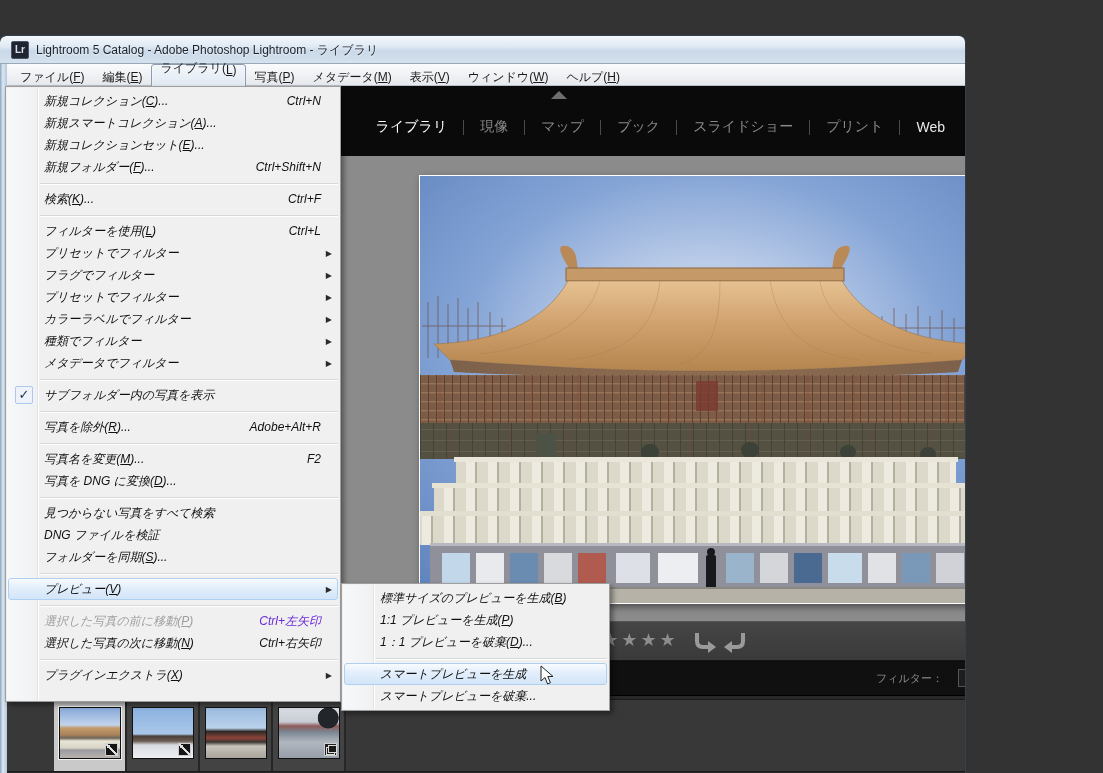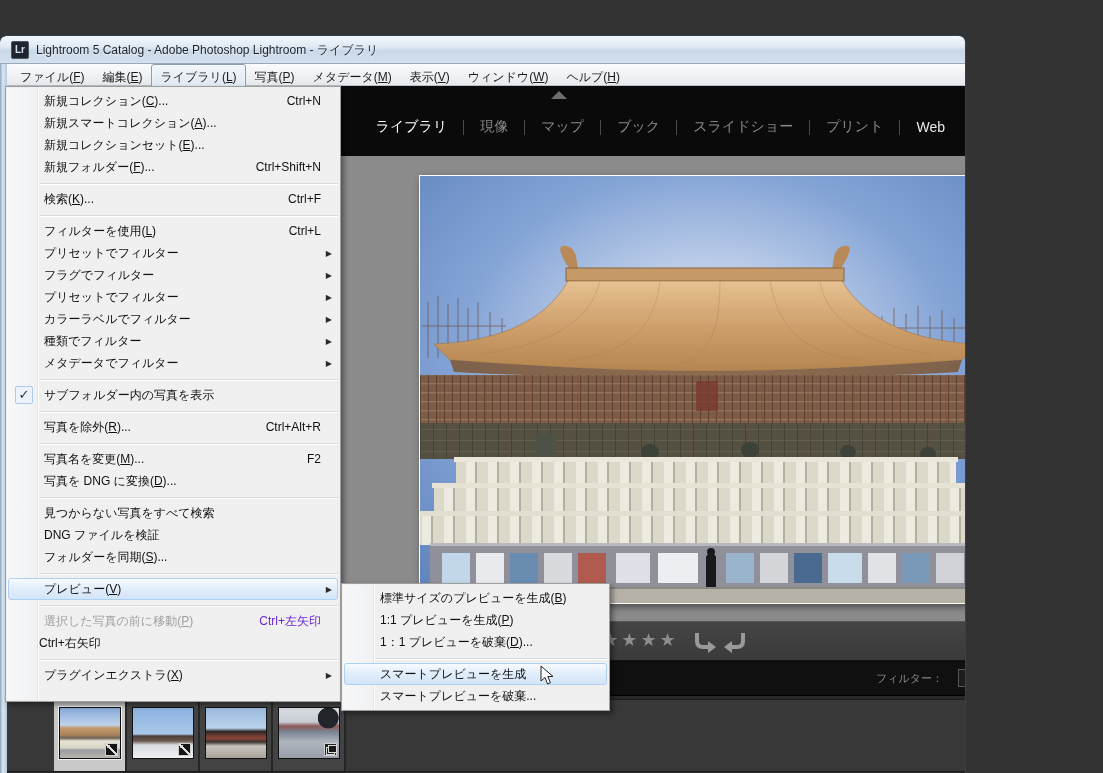--- a/index.html
+++ b/index.html
@@ -30,21 +30,21 @@
   .wbtn.close{ width:46px; border-left:none; border-radius:0 0 4px 0; border-color:#7e2c1e;
     background:linear-gradient(180deg,#f0b0a0 0%,#de7a5e 40%,#c44427 50%,#d96540 100%); }
   .glyph-min{ width:9px; height:3px; background:#3b4754; box-shadow:0 1px 0 rgba(255,255,255,.7); }
   .glyph-max{ width:10px; height:8px; border:2px solid #3b4754; background:transparent; box-shadow:0 1px 0 rgba(255,255,255,.5); }
 
   
   .menubar{ position:absolute; left:7px; top:28px; width:1089px; height:22px; display:flex; align-items:stretch;
     background:linear-gradient(180deg,#fafbfc,#eef0f3 60%,#e6e9ed); border-bottom:1px solid #b9bfc7;
     padding-left:4px; font-size:12px; color:#1a1a1a; z-index:5; }
   .mb-item{ padding:12px 8px; display:flex; align-items:center; border:1px solid transparent; border-radius:3px; }
-  .mb-item.sel{ border-color:#8d9cb0; background:linear-gradient(180deg,#f3f7fb,#dde6f0); box-shadow:inset 0 0 2px #fff; }
+  .mb-item.sel{ border-color:#8d9cb0; background:linear-gradient(180deg,#f3f7fb,#dde6f0); box-shadow:inset 0 0 2px #fff;align-items:flex-end; }
   .mb-item u{ text-decoration:underline; }
 
   
   .app-bg{ position:absolute; left:7px; top:50px; width:1089px; height:716px; background:#0a0a0a; }
   .collapse{ position:absolute; width:0; height:0; }
   .collapse.top{ left:551px; top:55px; border-left:8px solid transparent; border-right:8px solid transparent; border-bottom:8px solid #6e6e6e; }
   .collapse.bottom{ left:551px; bottom:13px; border-left:8px solid transparent; border-right:8px solid transparent; border-top:8px solid #6e6e6e; }
   .collapse.right{ right:12px; top:364px; border-top:7px solid transparent; border-bottom:7px solid transparent; border-right:7px solid #7e7e7e; }
 
   .module-picker{ position:absolute; right:16px; top:82px; display:flex; align-items:center; font-size:14px; }
@@ -103,21 +103,21 @@
   .art-4{ background:radial-gradient(circle at 82% 20%, #22262a 0 16%, rgba(0,0,0,0) 17%),
           linear-gradient(180deg,#d8dce2 0%,#c8ccd4 28%,#8e5a5a 36%,#7a8693 48%,#b0b6be 68%,#989ea8 100%); }
 
   
   .menu-panel{ position:absolute; background:#f0f0f0; border:1px solid #9e9e9e;
     box-shadow:3px 3px 5px rgba(0,0,0,.4); padding:3px 0; font-size:12px; color:#101010; }
   .menu-panel::before{ content:''; position:absolute; left:1px; top:1px; bottom:1px; width:30px;
     background:linear-gradient(90deg,#f7f8f9,#f0f1f2); border-right:1px solid #e2e3e5; box-shadow:1px 0 0 #fff; }
   #library-menu{ left:5px; top:50px; width:336px; height:616px; z-index:50; }
   #preview-submenu{ left:341px; top:547px; width:269px; z-index:55; }
-  .menu-item{ position:relative; display:flex; align-items:center; height:22px; margin:0 2px; border:1px solid transparent; border-radius:3px; }
+  .menu-item{ position:relative; display:flex; align-items:center; height:22px; margin:0 2px; border:1px solid transparent; border-radius:3px;font-style:italic; }
   .menu-item.hl{ background:linear-gradient(180deg,#f8fbfe,#e2eefb 45%,#d3e5f8); border-color:#aed1f2; }
   .menu-item.dis{ color:#9f9f9f; }
   .mi-gutter{ width:30px; flex:none; display:flex; align-items:center; justify-content:center; z-index:1; }
   .mi-check{ width:18px; height:18px; background:#eef3fb; border:1px solid #aec8ec; border-radius:2px;
     color:#1b2f4a; font-size:13px; line-height:16px; text-align:center; }
   .mi-label{ flex:1; padding-left:5px; white-space:nowrap; z-index:1; }
   .mi-label u{ text-decoration:underline; }
   .mi-accel{ padding-right:16px; white-space:nowrap; z-index:1; }
   .menu-item.dis .mi-accel{ color:#6d28d9; }
   .mi-arrow{ position:absolute; right:5px; top:6px; font-size:8px; color:#2a2a2a; z-index:1; }
@@ -424,21 +424,21 @@
         </span>
         <span class="mi-label">サブフォルダー内の写真を表示</span>
         <span class="mi-accel"></span>
       </div>
       <div class="menu-sep">
         <div class="line"></div>
       </div>
       <div class="menu-item">
         <span class="mi-gutter"></span>
         <span class="mi-label">写真を除外(<u>R</u>)...</span>
-        <span class="mi-accel">Ctrl+Alt+R</span>
+        <span class="mi-accel">Adobe+Alt+R</span>
       </div>
       <div class="menu-sep">
         <div class="line"></div>
       </div>
       <div class="menu-item">
         <span class="mi-gutter"></span>
         <span class="mi-label">写真名を変更(<u>M</u>)...</span>
         <span class="mi-accel">F2</span>
       </div>
       <div class="menu-item">
@@ -476,20 +476,21 @@
       <div class="menu-sep">
         <div class="line"></div>
       </div>
       <div class="menu-item dis">
         <span class="mi-gutter"></span>
         <span class="mi-label">選択した写真の前に移動(<u>P</u>)</span>
         <span class="mi-accel">Ctrl+左矢印</span>
       </div>
       <div class="menu-item">
         <span class="mi-gutter"></span>
+        <span class="mi-label">選択した写真の次に移動(<u>N</u>)</span>
         <span class="mi-accel">Ctrl+右矢印</span>
       </div>
       <div class="menu-sep">
         <div class="line"></div>
       </div>
       <div class="menu-item">
         <span class="mi-gutter"></span>
         <span class="mi-label">プラグインエクストラ(<u>X</u>)</span>
         <span class="mi-accel"></span>
         <span class="mi-arrow">▶</span>

